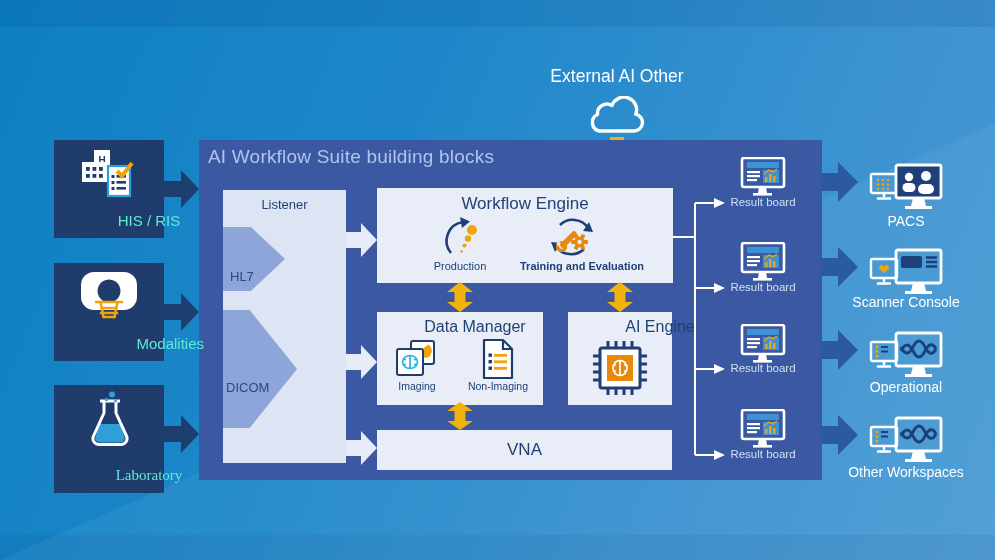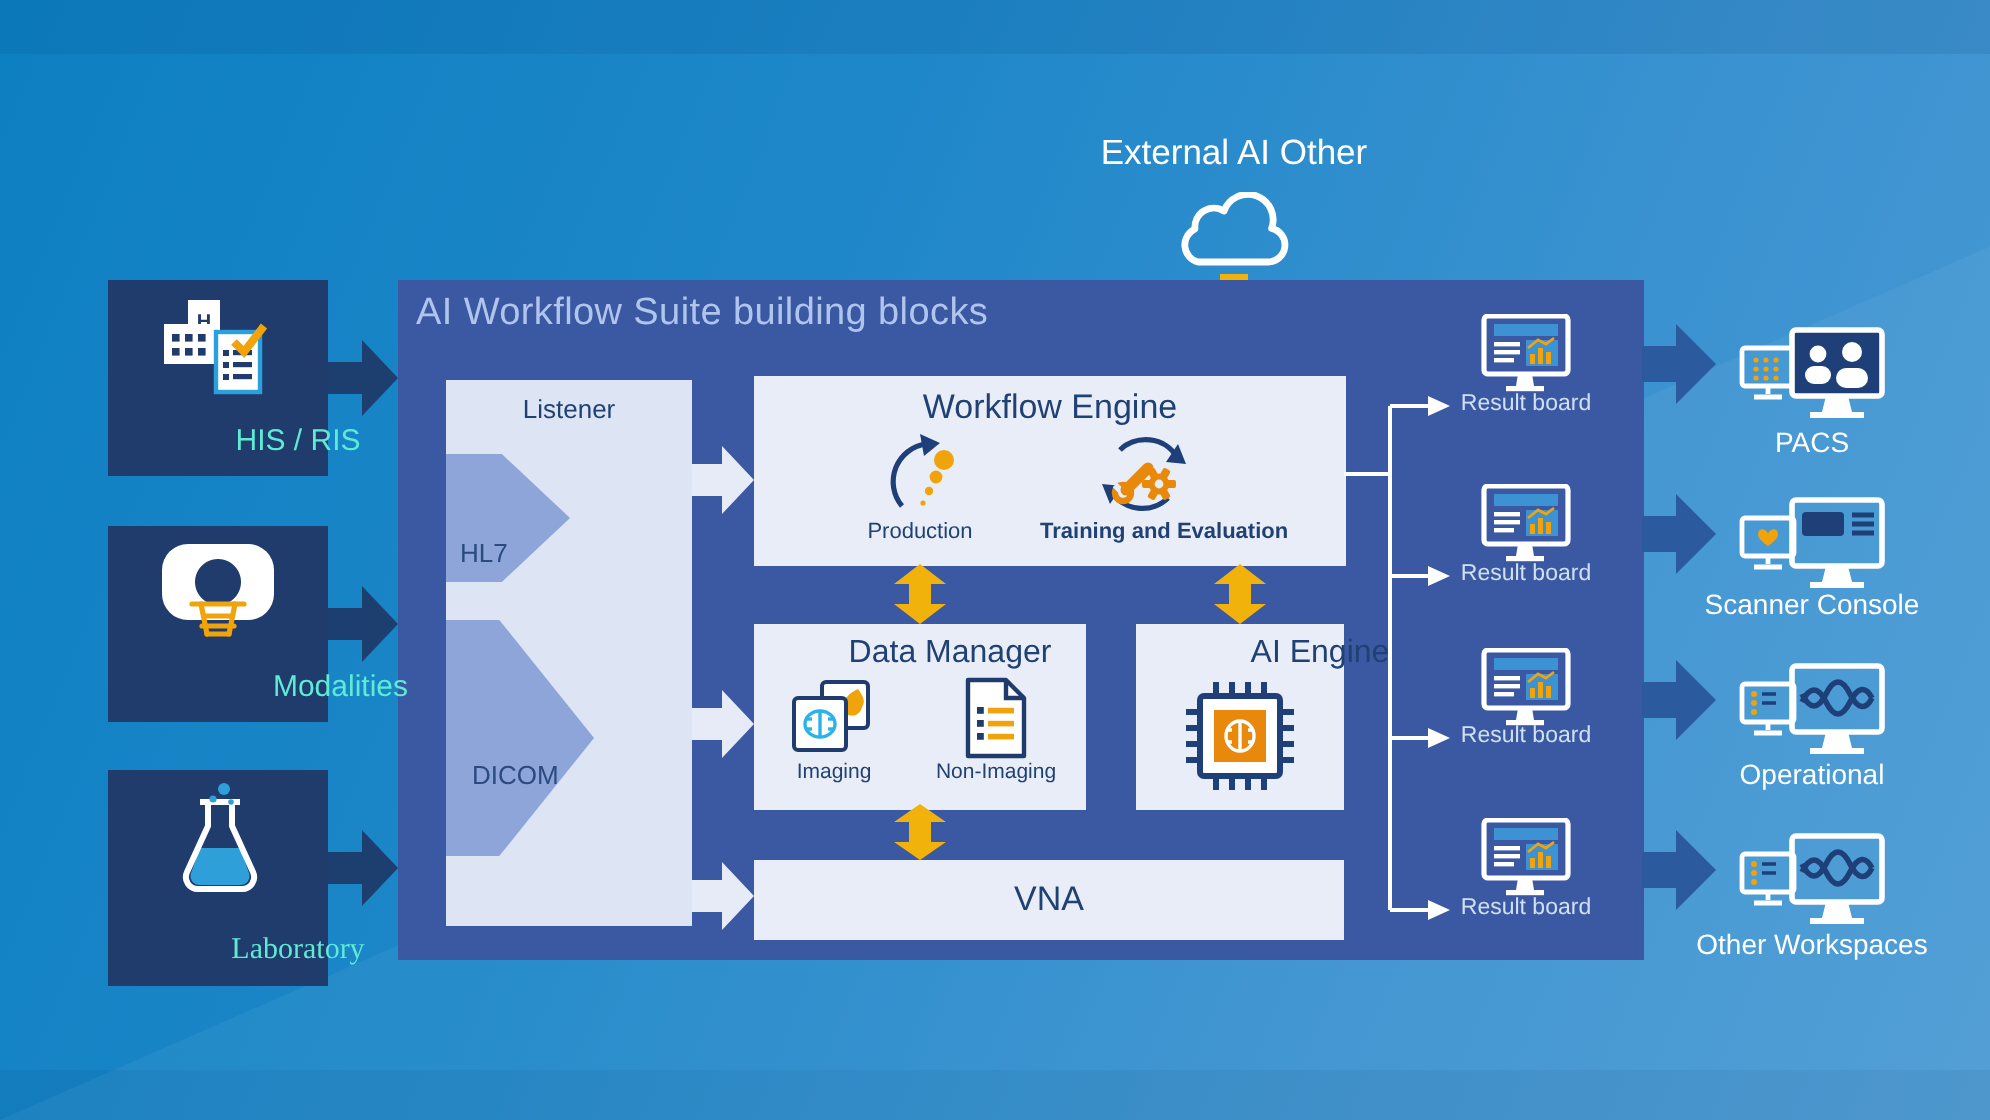--- a/index.html
+++ b/index.html
@@ -104,21 +104,21 @@
     </svg>
   <svg class="abs" style="left:164px;top:414px;" width="36" height="40" viewBox="0 0 36 40">
       <polygon points="0,12 17,12 17,1 35,20 17,39 17,28 0,28" fill="#1d3f70"></polygon>
     </svg>
 
   <div class="abs listenerbox" style="left:223px;top:190px;width:123px;height:273px;"></div>
   <div class="abs box-title" style="left:223px;top:197px;width:123px;font-size:13px;">Listener</div>
   <div class="abs pent" style="left:223px;top:227px;width:62px;height:64px;clip-path:polygon(0 0,45% 0,100% 50%,45% 100%,0 100%);"></div>
   <div class="abs proto-label" style="left:230px;top:269px;">HL7</div>
   <div class="abs pent" style="left:223px;top:310px;width:74px;height:118px;clip-path:polygon(0 0,36% 0,100% 50%,36% 100%,0 100%);"></div>
-  <div class="abs proto-label" style="left:236px;top:380px;">DICOM</div>
+  <div class="abs proto-label" style="left:226px;top:380px;">DICOM</div>
 
 
   <svg class="abs" style="left:346px;top:222px;" width="32" height="36" viewBox="0 0 32 36">
       <polygon points="0,10 15,10 15,1 31,18 15,35 15,26 0,26" fill="#e7ebf7"></polygon>
     </svg>
   <svg class="abs" style="left:346px;top:344px;" width="32" height="36" viewBox="0 0 32 36">
       <polygon points="0,10 15,10 15,1 31,18 15,35 15,26 0,26" fill="#e7ebf7"></polygon>
     </svg>
   <svg class="abs" style="left:346px;top:430px;" width="32" height="36" viewBox="0 0 32 36">
       <polygon points="0,10 15,10 15,1 31,18 15,35 15,26 0,26" fill="#e7ebf7"></polygon>

